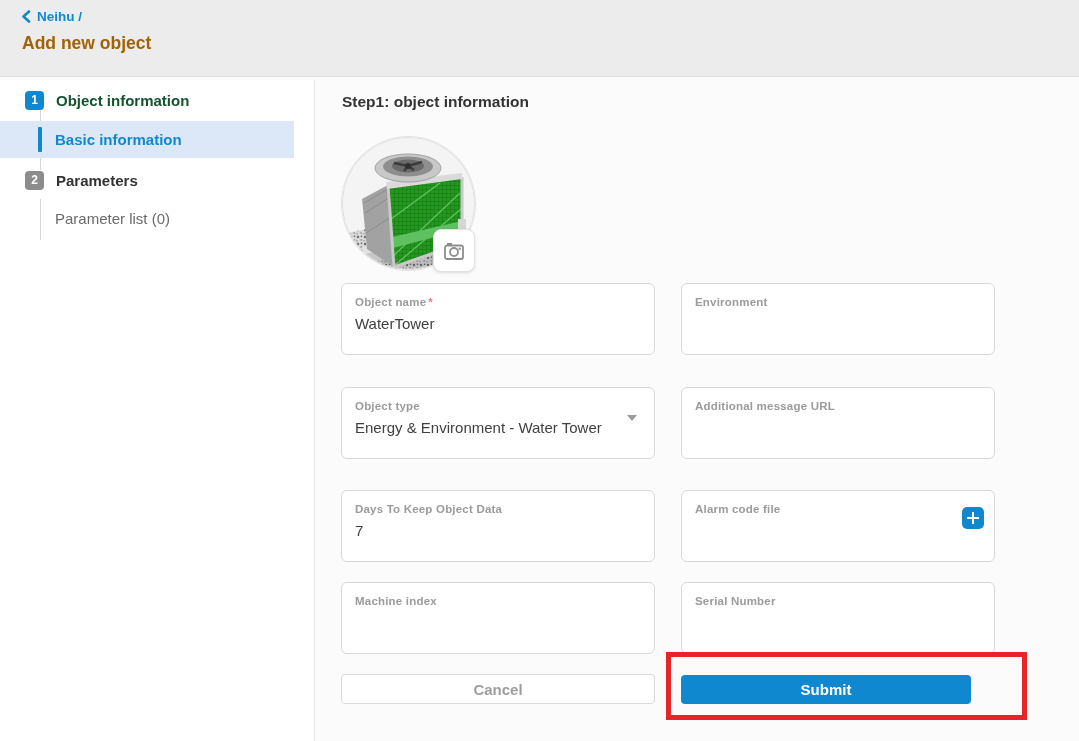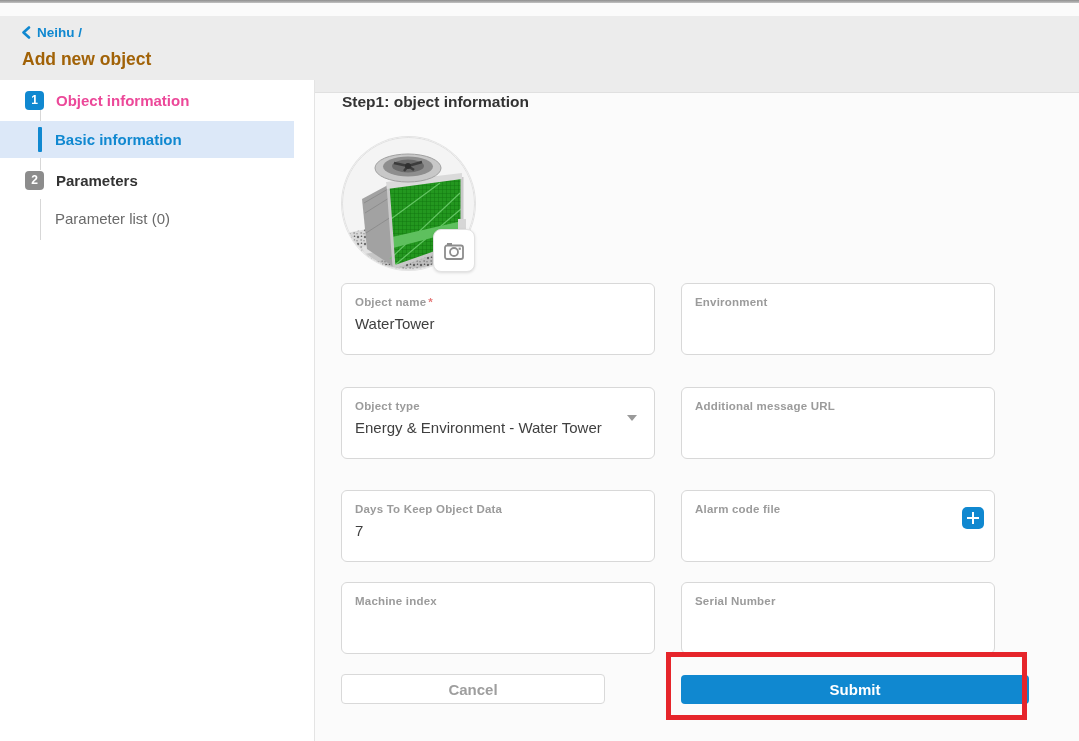--- a/index.html
+++ b/index.html
@@ -4,37 +4,37 @@
 <style>
   * { box-sizing: border-box; }
   html,body { margin:0; padding:0; }
   body {
     width:1079px; height:741px; position:relative; overflow:hidden;
     background:#fbfbfb;
     font-family:"Liberation Sans", sans-serif;
   }
   .top-strip { position:absolute; left:0; top:0; width:1079px; height:3px;
     background:linear-gradient(#8f8f8f,#c2c2c2); }
-  .header { position:absolute; left:0; top:16px; width:1079px; height:77px;
+  .header { position:absolute; left:0; top:0; width:1079px; height:77px;
     background:#ececec; border-bottom:1px solid #e0e0e0; }
   .breadcrumb { position:absolute; left:21px; top:9px; display:flex; align-items:center;
     gap:5px; color:#1088d0; font-size:13.5px; font-weight:bold; cursor:pointer; }
   .page-title { position:absolute; left:22px; top:33px; font-size:17.5px;
     font-weight:bold; color:#a16207; }
 
   .sidebar { position:absolute; left:0; top:80px; width:315px; height:661px;
     background:#ffffff; border-right:1px solid #e4e4e4; }
   .step-row { position:absolute; left:0; width:315px; height:20px;
     display:flex; align-items:center; padding-left:25px; gap:12px; cursor:pointer; }
   .step-badge { width:19px; height:19px; border-radius:4px; color:#fff;
     font-size:12px; font-weight:bold; text-align:center; line-height:19px; flex:0 0 19px; }
   .badge-active { background:#1088d0; }
   .badge-inactive { background:#8c8c8c; }
   .step-label { font-size:15px; font-weight:bold; }
-  .step-label.active { color:#ec4899; }
+  .step-label.active { color:#14532d; }
   .step-label.inactive { color:#333333; }
   .connector { position:absolute; left:40px; width:1px; background:#d7d7d7; }
   .sub-active-row { position:absolute; left:0; top:41px; width:294px; height:37px;
     background:#dce8f8; cursor:pointer; }
   .active-bar { position:absolute; left:38px; top:6px; width:4px; height:25px;
     background:#1088d0; border-radius:1px; }
   .sub-active-label { position:absolute; left:55px; top:10px; font-size:15px;
     font-weight:bold; color:#1088d0; }
   .sub-plain-label { position:absolute; left:55px; top:130px; font-size:15px;
     color:#6a6a6a; cursor:pointer; }
@@ -60,23 +60,23 @@
     border-left:5px solid transparent; border-right:5px solid transparent;
     border-top:6px solid #9a9a9a; cursor:pointer; }
   .plus-btn { position:absolute; right:10px; top:16px; width:22px; height:22px;
     background:#1088d0; border-radius:5px; cursor:pointer; }
   .plus-btn::before, .plus-btn::after { content:""; position:absolute; background:#fff; }
   .plus-btn::before { left:5px; top:10px; width:12px; height:2px; }
   .plus-btn::after { left:10px; top:5px; width:2px; height:12px; }
 
   .btn { position:absolute; border-radius:4px; font-size:15px; font-weight:bold;
     display:flex; align-items:center; justify-content:center; cursor:pointer; }
-  .btn-cancel { left:341px; top:674px; width:264px; height:30px; background:#ffffff;
+  .btn-cancel { left:341px; top:674px; width:314px; height:30px; background:#ffffff;
     border:1px solid #d9d9d9; color:#9e9e9e; }
-  .btn-submit { left:681px; top:675px; width:348px; height:29px; background:#1088d0;
+  .btn-submit { left:681px; top:675px; width:290px; height:29px; background:#1088d0;
     border:none; color:#ffffff; }
 
   .annotation-box { position:absolute; left:666px; top:652px; width:361px; height:68px;
     border:5px solid #e6252b; pointer-events:none; }
 </style>
 </head>
 <body>
 
 <div class="top-strip"></div>
 

